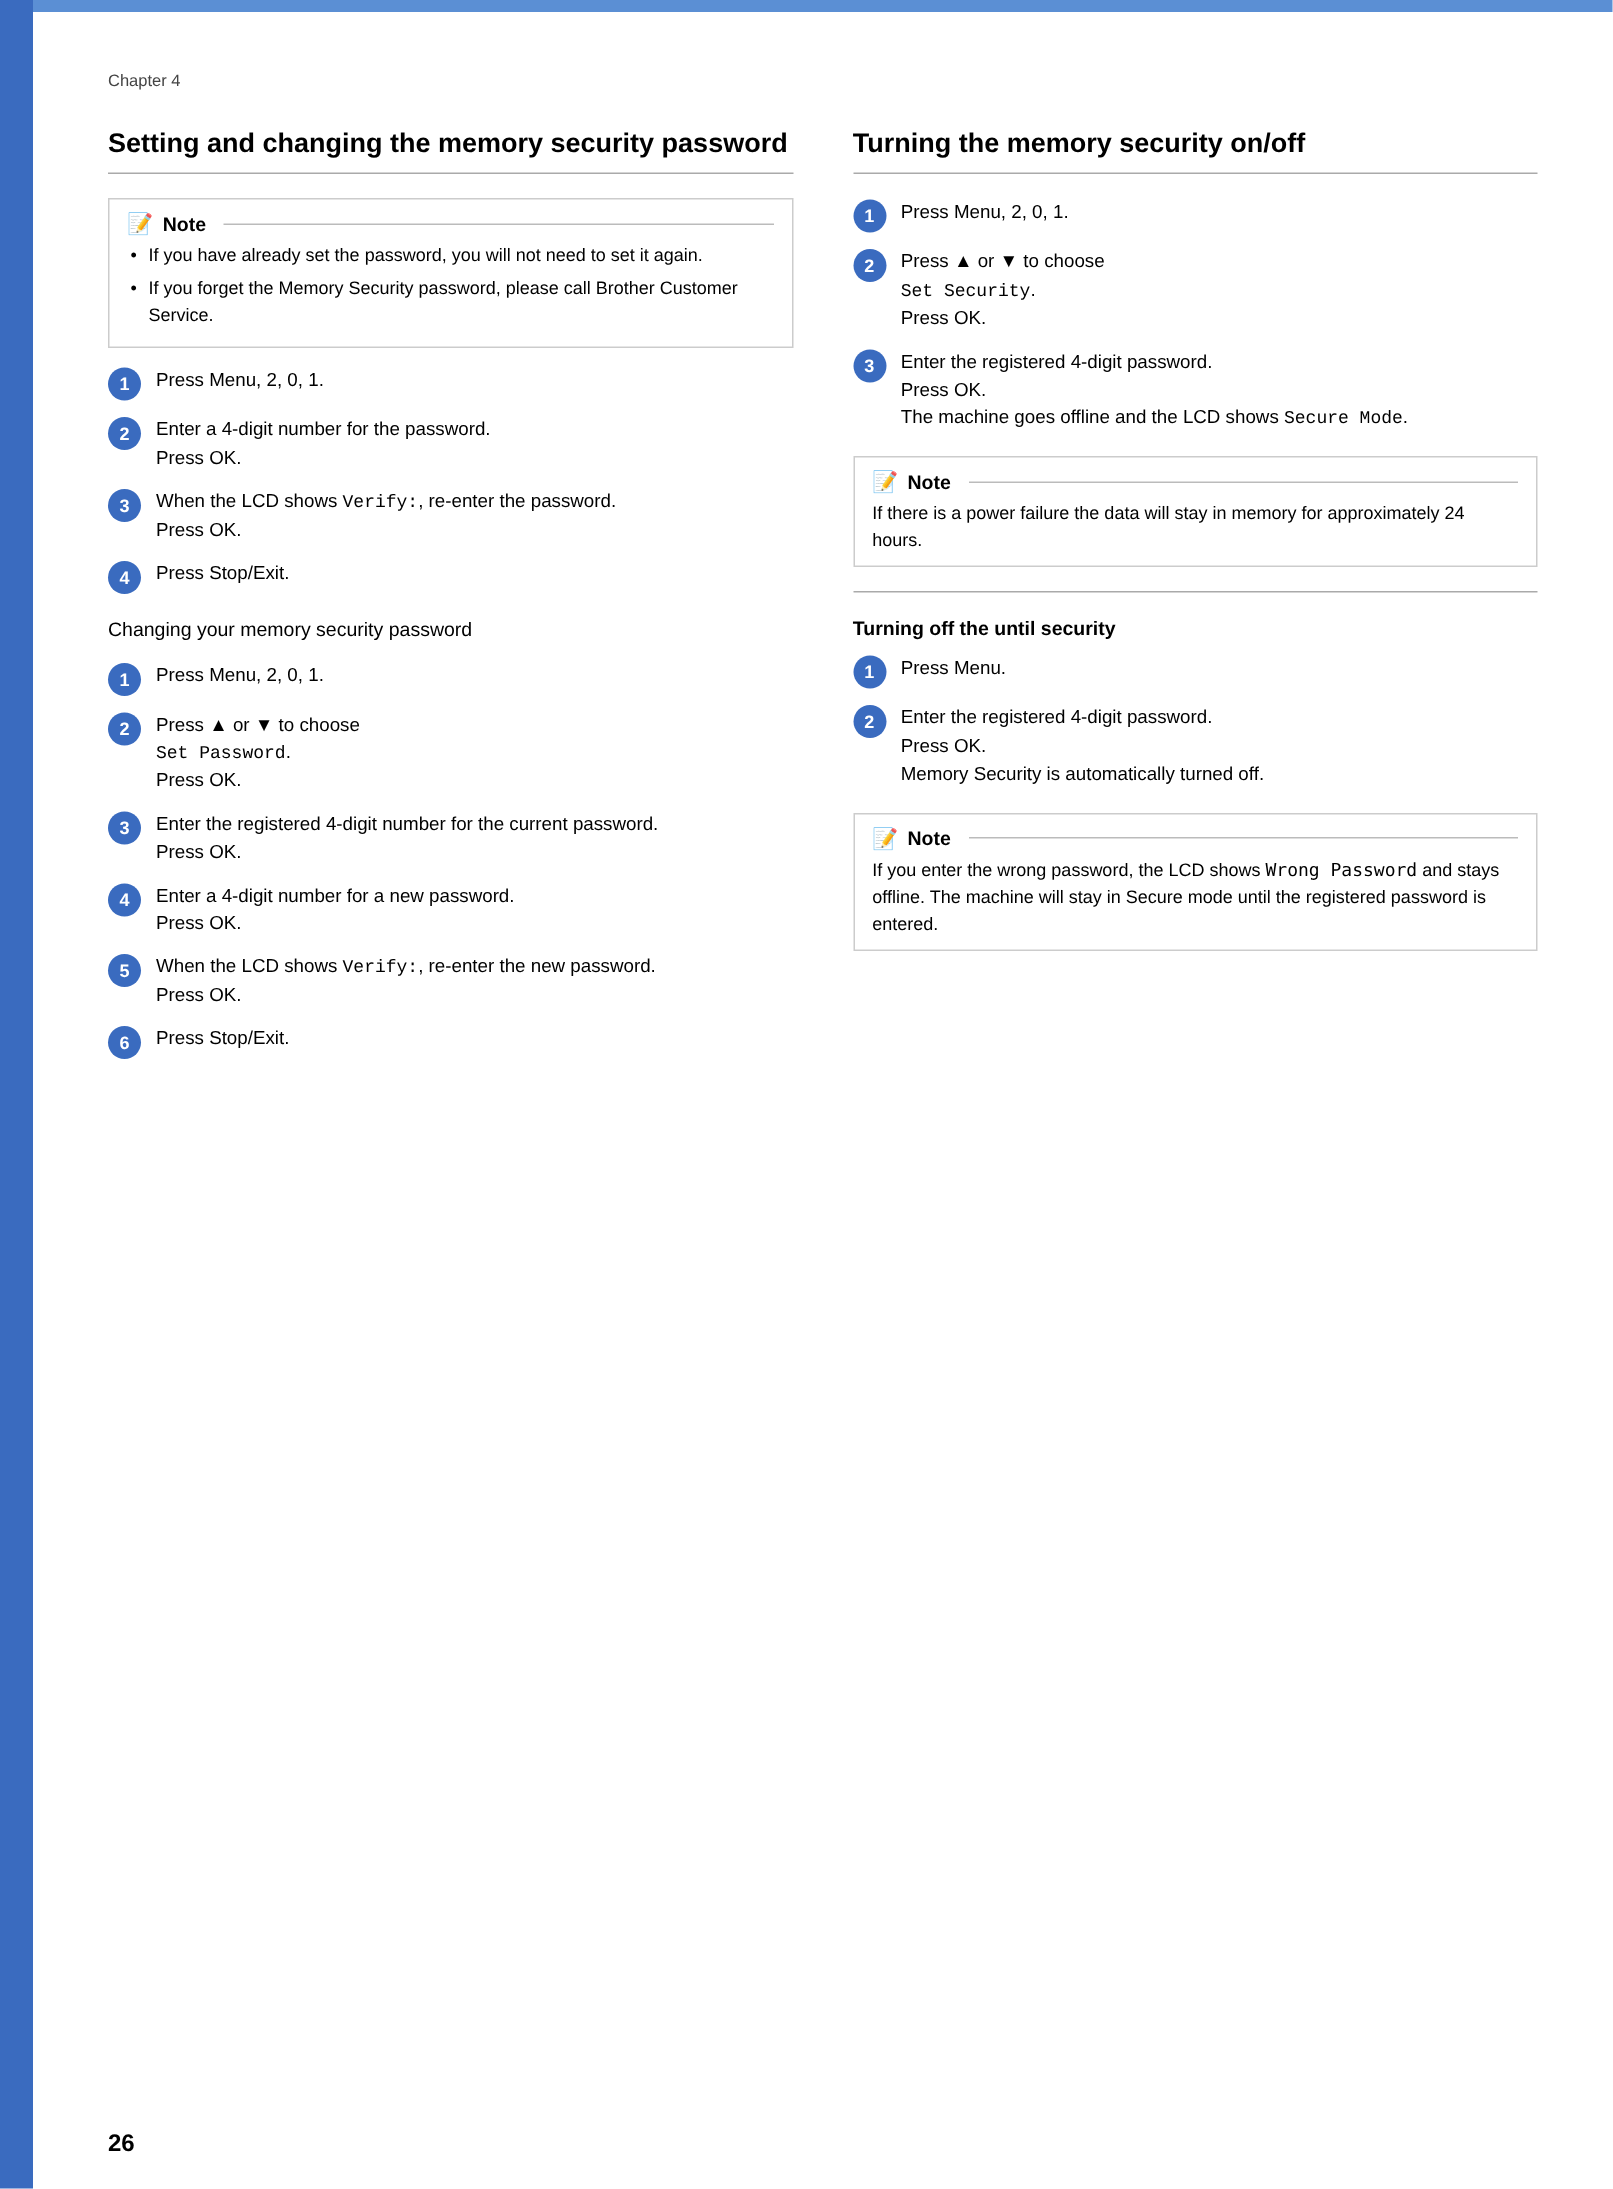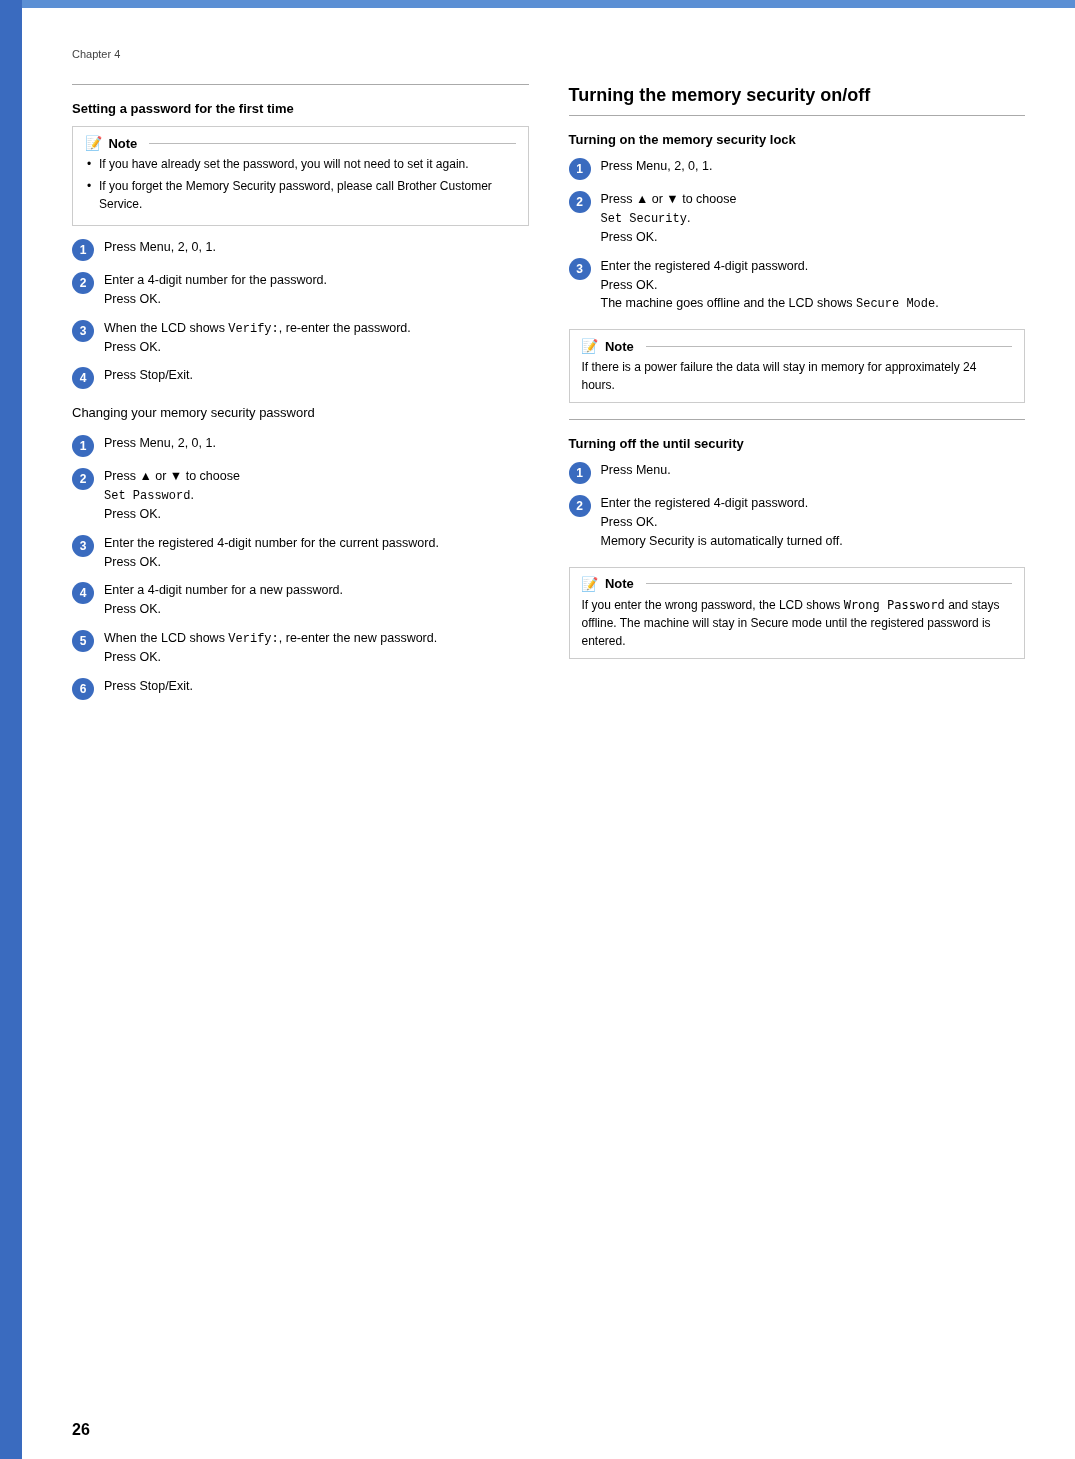--- a/index.html
+++ b/index.html
@@ -171,23 +171,23 @@
 
 <div class="page">
   <div class="left-tab"></div>
   <div class="top-bar"></div>
   <div class="content-area">
     <div class="chapter-label">Chapter 4</div>
 
     <div class="two-col">
 
       <div class="col-left">
+        <h1 class="section-title">Setting and changing the memory security password</h1>
         <hr class="section-divider">
 
-        <h2 class="sub-title">Setting a password for the first time</h2>
 
         <div class="note-box">
           <div class="note-header">
             <span class="note-icon">📝</span>
             <span class="note-label">Note</span>
             <div style="flex:1;border-top:1px solid #bbb;margin-left:6px;"></div>
           </div>
           <div class="note-content">
             <ul>
               <li>If you have already set the password, you will not need to set it again.</li>
@@ -242,21 +242,20 @@
             <div class="step-num blue">6</div>
             <div class="step-text">Press <b>Stop/Exit</b>.</div>
           </li>
         </ul>
       </div>
 
       <div class="col-right">
         <h1 class="section-title">Turning the memory security on/off</h1>
         <hr class="section-divider">
 
-        <h2 class="sub-title">Turning on the memory security lock</h2>
 
         <ul class="step-list">
           <li class="step-item">
             <div class="step-num blue">1</div>
             <div class="step-text">Press <b>Menu</b>, <b>2</b>, <b>0</b>, <b>1</b>.</div>
           </li>
           <li class="step-item">
             <div class="step-num blue">2</div>
             <div class="step-text">Press ▲ or ▼ to choose<br><code>Set Security</code>.<br>Press <b>OK</b>.</div>
           </li>

